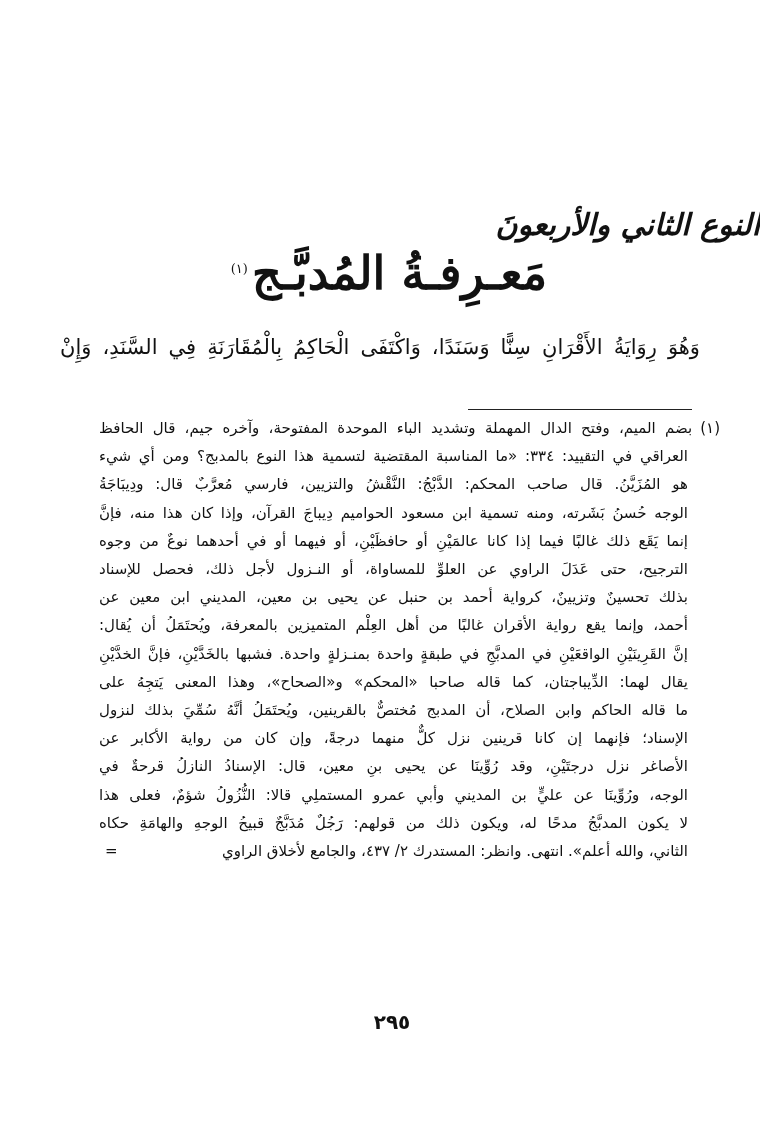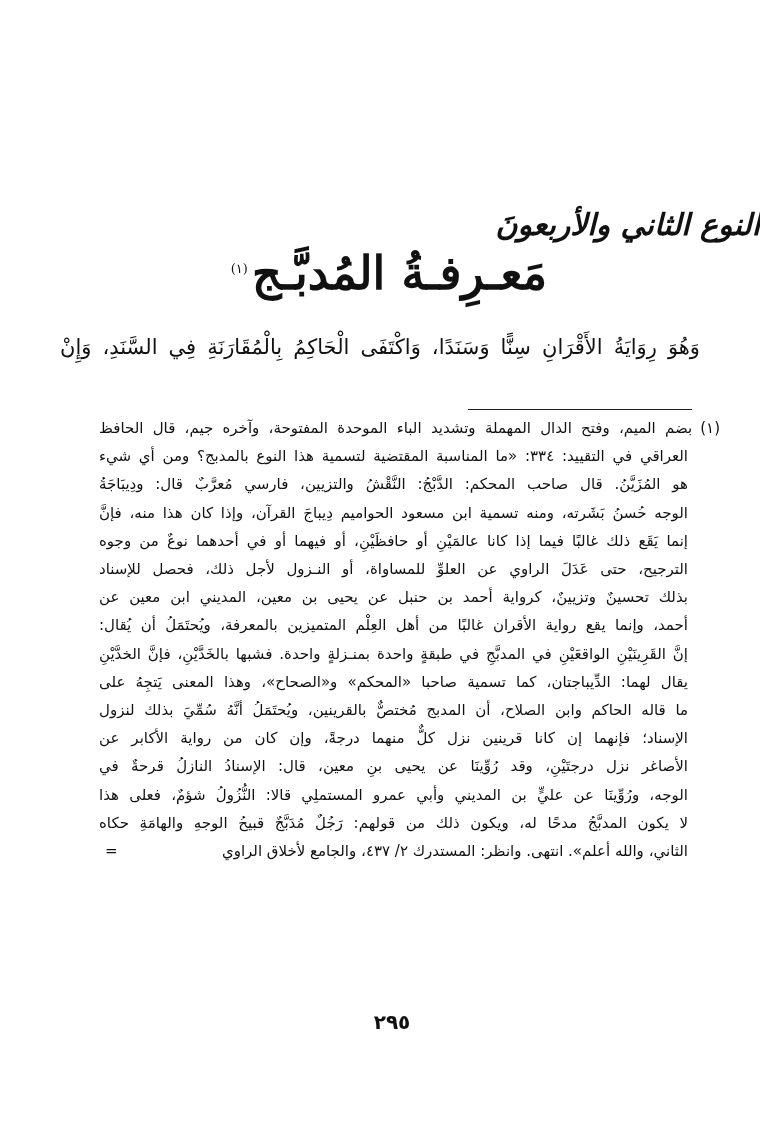--- a/index.html
+++ b/index.html
@@ -60,21 +60,21 @@
   <div class="footnotes" id="fn">
       <span class="fn-line first"><span class="fn-num">(١)</span><span>بضم الميم، وفتح الدال المهملة وتشديد الباء الموحدة المفتوحة، وآخره جيم، قال الحافظ</span></span>
       <span class="fn-line"><span>العراقي في التقييد: ٣٣٤: «ما المناسبة المقتضية لتسمية هذا النوع بالمدبج؟ ومن أي شيء</span></span>
       <span class="fn-line"><span>هو المُزَيَّنُ. قال صاحب المحكم: الدَّبْجُ: النَّقْشُ والتزيين، فارسي مُعرَّبٌ قال: ودِيبَاجَةُ</span></span>
       <span class="fn-line"><span>الوجه حُسنُ بَشَرته، ومنه تسمية ابن مسعود الحواميم دِيباجَ القرآن، وإذا كان هذا منه، فإنَّ</span></span>
       <span class="fn-line"><span>إنما يَقَع ذلك غالبًا فيما إذا كانا عالمَيْنِ أو حافظَيْنِ، أو فيهما أو في أحدهما نوعٌ من وجوه</span></span>
       <span class="fn-line"><span>الترجيح، حتى عَدَلَ الراوي عن العلوِّ للمساواة، أو النـزول لأجل ذلك، فحصل للإسناد</span></span>
       <span class="fn-line"><span>بذلك تحسينٌ وتزيينٌ، كرواية أحمد بن حنبل عن يحيى بن معين، المديني ابن معين عن</span></span>
       <span class="fn-line"><span>أحمد، وإنما يقع رواية الأقران غالبًا من أهل العِلْم المتميزين بالمعرفة، ويُحتَمَلُ أن يُقال:</span></span>
       <span class="fn-line"><span>إنَّ القَرِينَيْنِ الواقعَيْنِ في المدبَّجِ في طبقةٍ واحدة بمنـزلةٍ واحدة. فشبها بالخَدَّيْنِ، فإنَّ الخدَّيْنِ</span></span>
-      <span class="fn-line"><span>يقال لهما: الدِّيباجتان، كما تسمية صاحبا «المحكم» و«الصحاح»، وهذا المعنى يَتجِهُ على</span></span>
+      <span class="fn-line"><span>يقال لهما: الدِّيباجتان، كما قاله صاحبا «المحكم» و«الصحاح»، وهذا المعنى يَتجِهُ على</span></span>
       <span class="fn-line"><span>ما قاله الحاكم وابن الصلاح، أن المدبج مُختصٌّ بالقرينين، ويُحتَمَلُ أنَّهُ سُمِّيَ بذلك لنزول</span></span>
       <span class="fn-line"><span>الإسناد؛ فإنهما إن كانا قرينين نزل كلٌّ منهما درجةً، وإن كان من رواية الأكابر عن</span></span>
       <span class="fn-line"><span>الأصاغر نزل درجتَيْنِ، وقد رُوِّينَا عن يحيى بنِ معين، قال: الإسنادُ النازلُ قرحةٌ في</span></span>
       <span class="fn-line"><span>الوجه، ورُوِّينَا عن عليٍّ بن المديني وأبي عمرو المستملِي قالا: النُّزُولُ شؤمٌ، فعلى هذا</span></span>
       <span class="fn-line"><span>لا يكون المدبَّجُ مدحًا له، ويكون ذلك من قولهم: رَجُلٌ مُدَبَّجٌ قبيحُ الوجهِ والهامَةِ حكاه</span></span>
       <span class="fn-line last"><span>الثاني، والله أعلم». انتهى. وانظر: المستدرك ٢/ ٤٣٧، والجامع لأخلاق الراوي</span><span class="cont-mark">=</span></span>
     </div>
 
   <div class="page-number">٢٩٥</div>
 </div>

